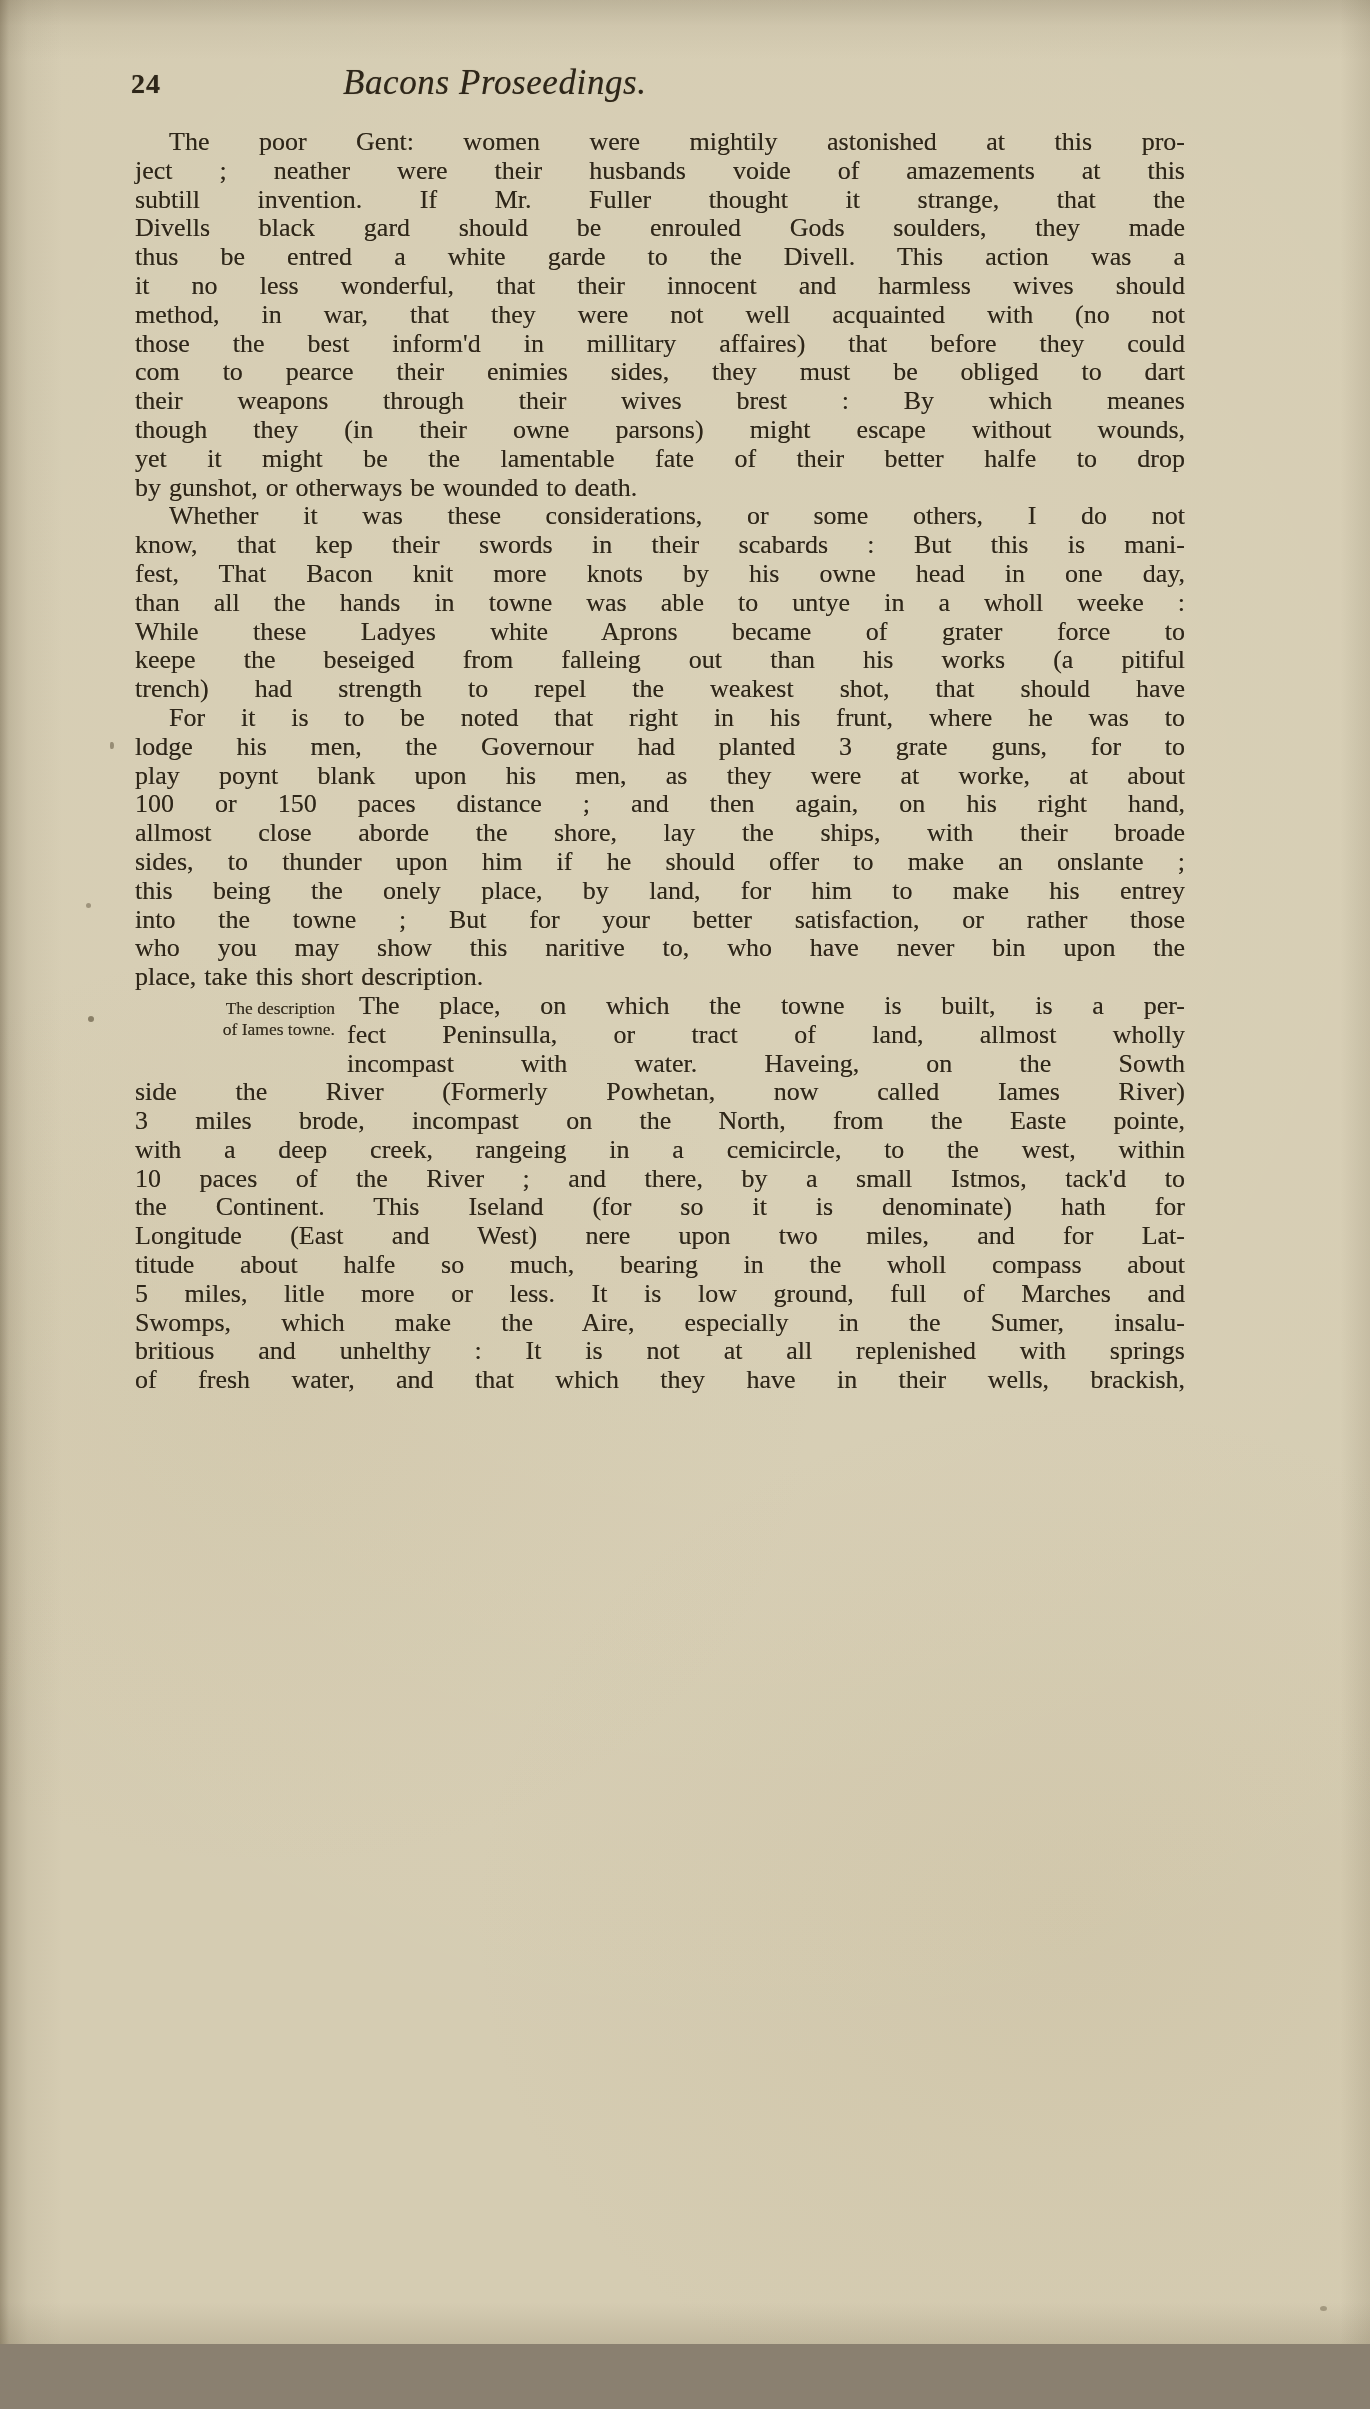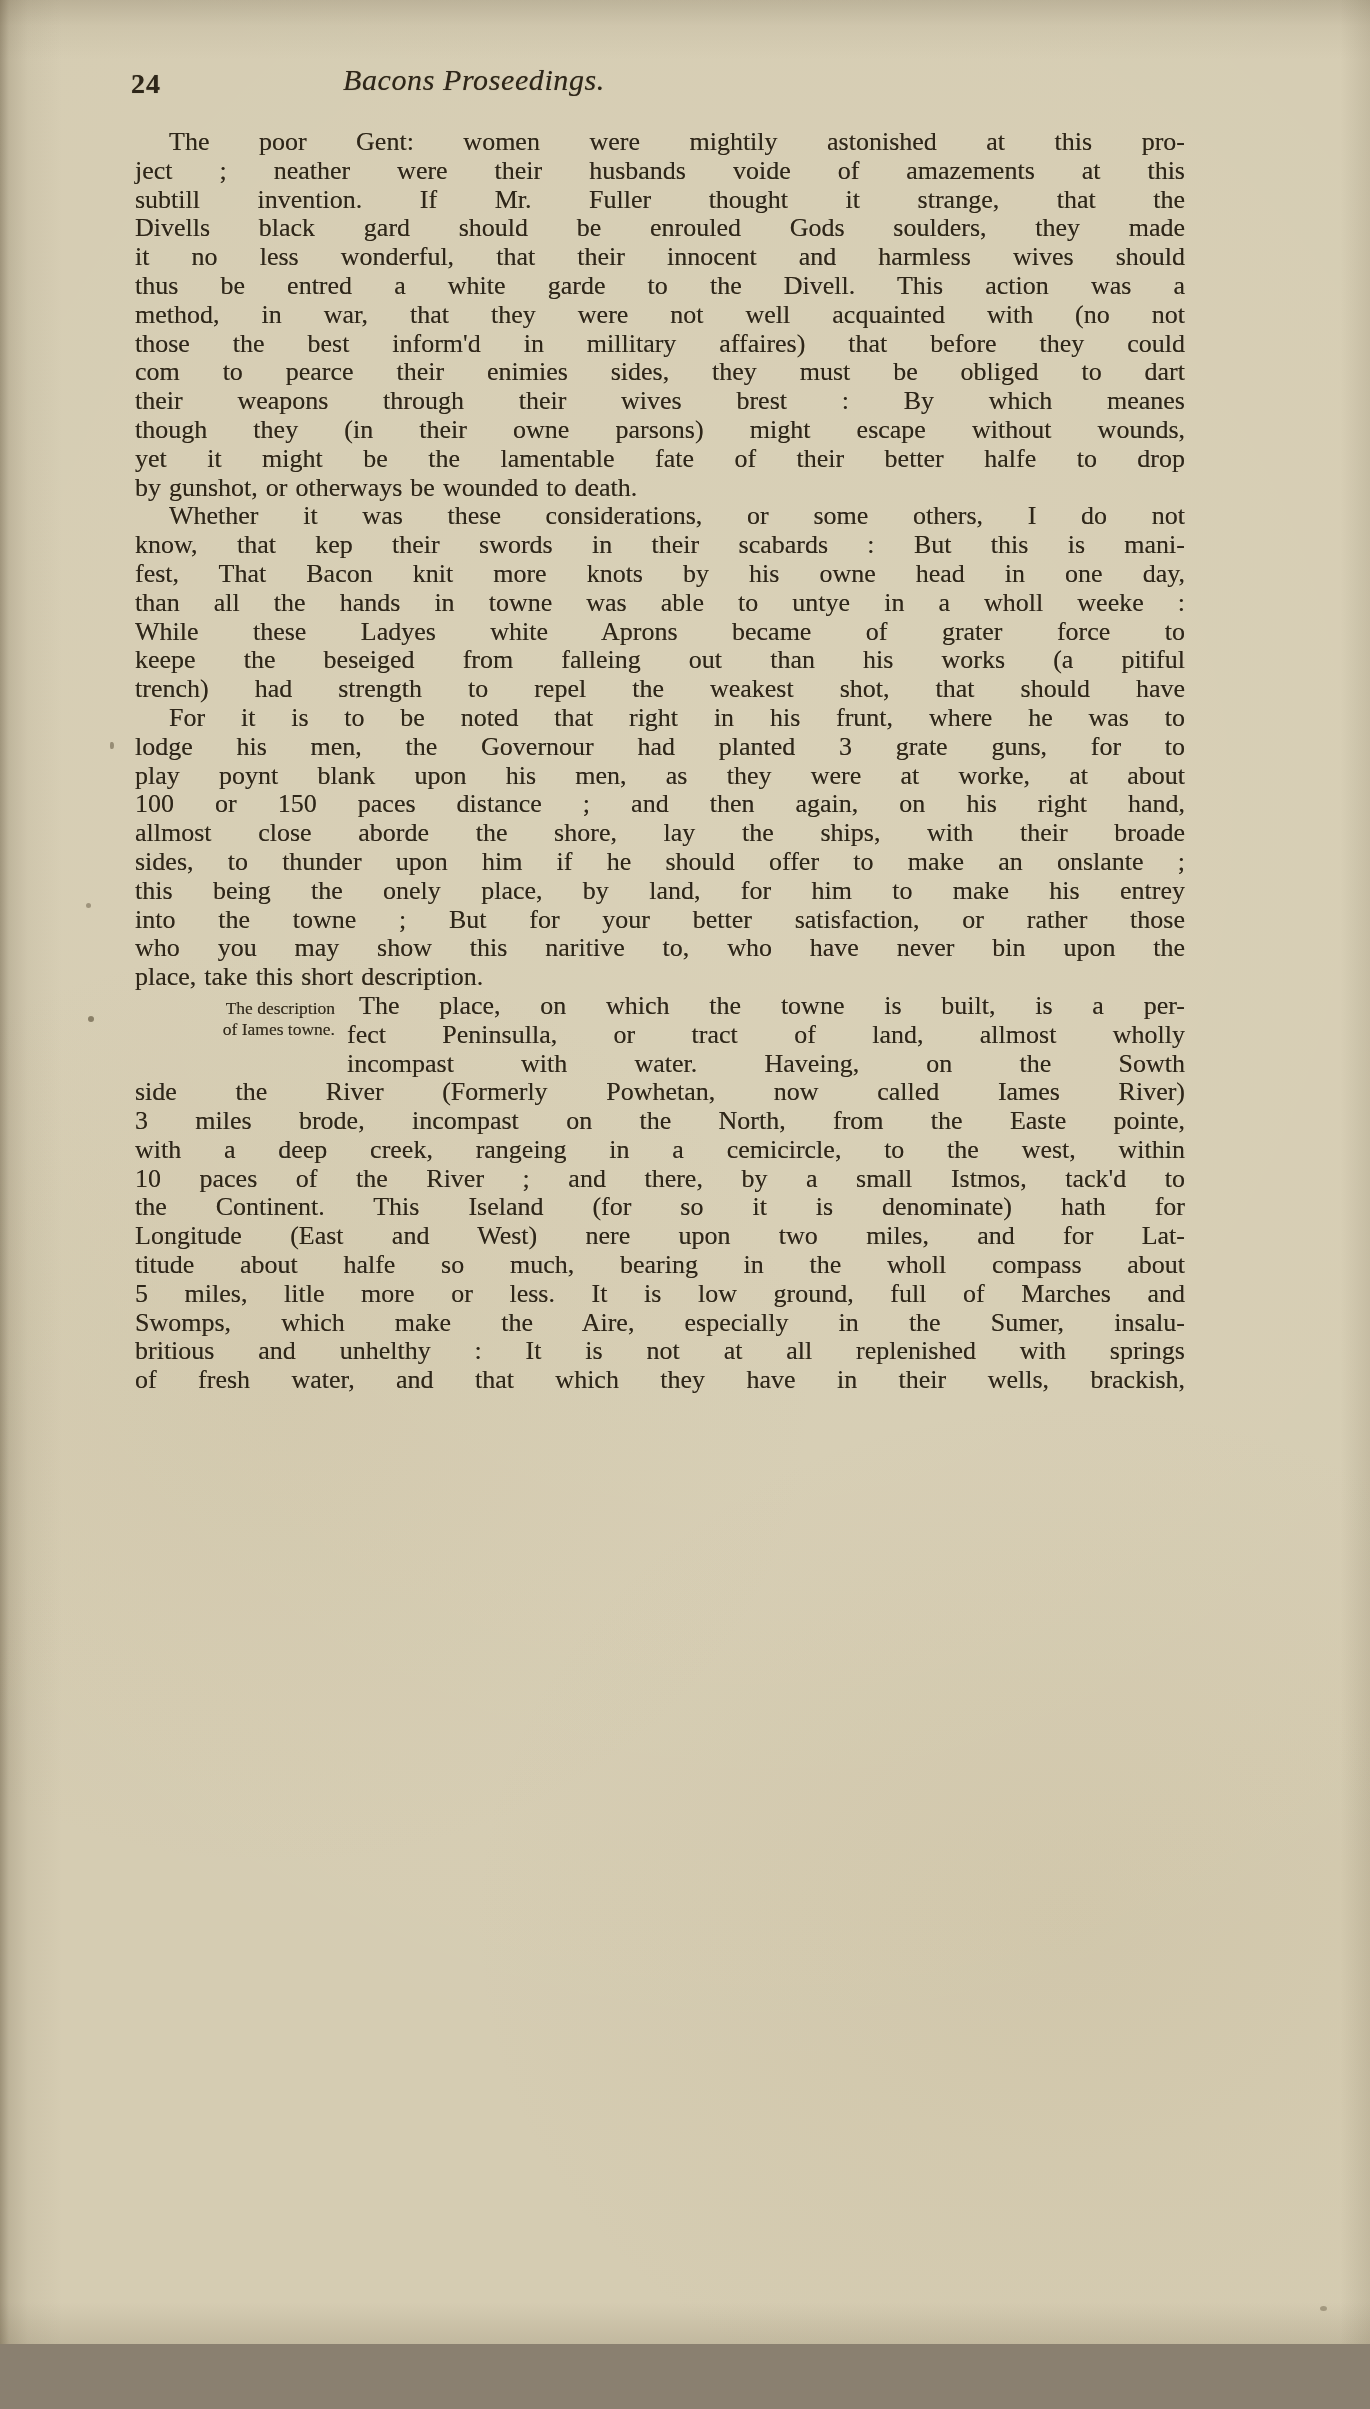--- a/index.html
+++ b/index.html
@@ -37,21 +37,21 @@
     left: -4px;
     top: 6px;
     font-size: 28px;
     font-weight: bold;
     letter-spacing: 1px;
   }
   .title {
     position: absolute;
     left: 208px;
     top: 1px;
-    font-size: 30px;
+    font-size: 35px;
     font-style: italic;
     letter-spacing: 0.6px;
   }
   .textblock {
     font-size: 26px;
     line-height: 28.8px;
     text-shadow: 0 0 0.6px rgba(46,38,22,0.5);
   }
   .para { margin: 0; }
   .ln {
@@ -100,22 +100,22 @@
       <span class="title">Bacons Proseedings.</span>
     </div>
 
     <div class="textblock">
 
       <div class="para">
         <div class="ln find">The poor Gent: women were mightily astonished at this pro-</div>
         <div class="ln">ject ; neather were their husbands voide of amazements at this</div>
         <div class="ln">subtill invention.  If Mr. Fuller thought it strange, that the</div>
         <div class="ln">Divells black gard should be enrouled Gods soulders, they made</div>
+        <div class="ln">thus be entred a white garde to the Divell.  This action was a</div>
         <div class="ln">it no less wonderful, that their innocent and harmless wives should</div>
-        <div class="ln">thus be entred a white garde to the Divell.  This action was a</div>
         <div class="ln">method, in war, that they were not well acquainted with (no not</div>
         <div class="ln">those the best inform'd in millitary affaires) that before they could</div>
         <div class="ln">com to pearce their enimies sides, they must be obliged to dart</div>
         <div class="ln">their weapons through their wives brest :  By which meanes</div>
         <div class="ln">though they (in their owne parsons) might escape without wounds,</div>
         <div class="ln">yet it might be the lamentable fate of their better halfe to drop</div>
         <div class="ln last">by gunshot, or otherways be wounded to death.</div>
       </div>
 
       <div class="para">

